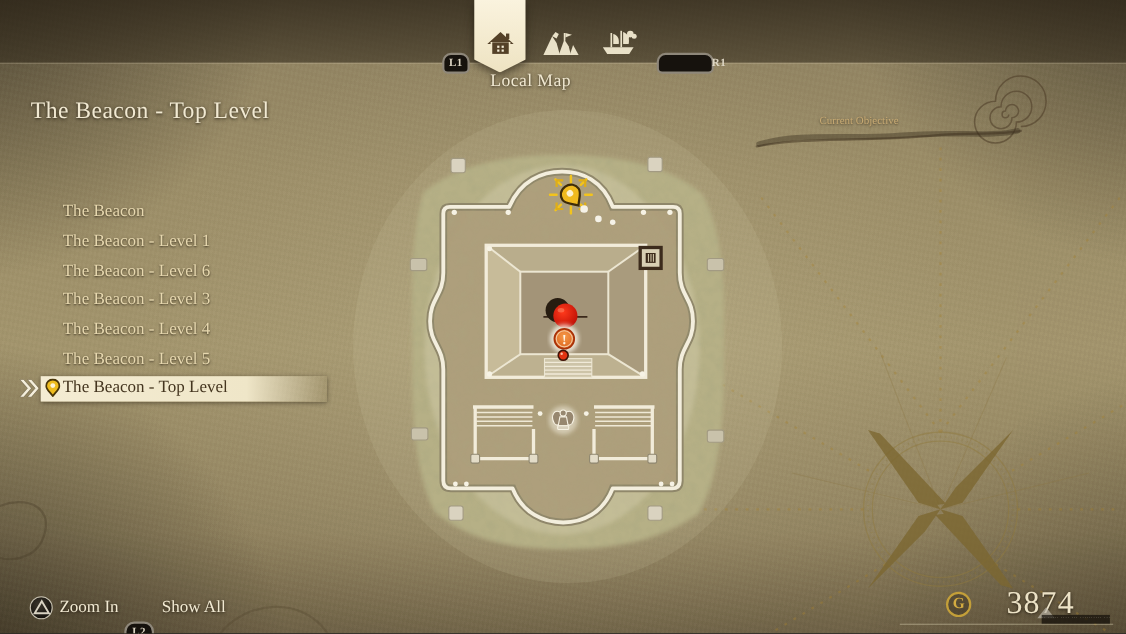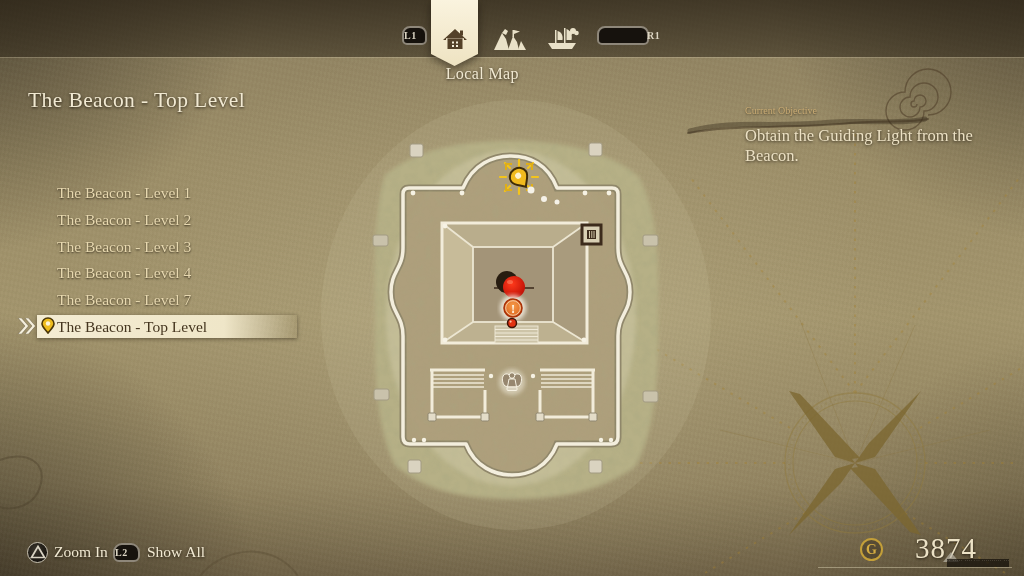--- a/index.html
+++ b/index.html
@@ -17,21 +17,21 @@
   .texture{position:absolute;inset:0;pointer-events:none;opacity:.7;background-image:
       repeating-linear-gradient(100deg, rgba(255,250,230,.02) 0 2px, rgba(60,48,28,.025) 2px 4px),
       repeating-linear-gradient(12deg, rgba(255,250,230,.015) 0 3px, rgba(55,44,26,.02) 3px 6px);}
   .topband{position:absolute;left:0;top:0;width:1024px;height:57px;
       background:linear-gradient(180deg, rgba(44,36,23,.78), rgba(48,40,26,.55));}
   .topband-edge{position:absolute;left:0;top:57px;width:1024px;height:1px;background:rgba(220,209,180,.28);}
   .cream{color:#f1e9d2;text-shadow:0 1px 3px rgba(22,16,7,.85);}
   
   .badge{position:absolute;box-sizing:border-box;background:#16120d;border:2px solid #8e877a;
       border-radius:8px 8px 5px 5px;color:#ddd6c4;font-size:10px;font-weight:bold;
-      text-align:left;letter-spacing:.5px;}
+      text-align:center;letter-spacing:.5px;margin-top:22px;}
   
   .banner{position:absolute;left:431px;top:0;width:47px;height:66px;
       background:linear-gradient(180deg,#faf3de,#eee3c2);
       clip-path:polygon(0 0,100% 0,100% 82%,50% 100%,0 82%);}
   .banner-wrap{position:absolute;left:431px;top:0;filter:drop-shadow(0 3px 4px rgba(18,13,6,.55));}
   .tab-icon{position:absolute;}
   .tab-label{position:absolute;left:391px;top:65px;width:128px;text-align:right;font-size:16px;letter-spacing:.4px;}
   
   .page-title{position:absolute;left:28px;top:88px;font-size:21.5px;letter-spacing:.4px;}
   .floors-head{position:absolute;left:20px;top:154px;width:280px;height:16px;font-size:13px;color:#c9b586;
@@ -171,52 +171,54 @@
 
   <div class="badge" style="left:597px;top:26px;width:25px;height:19px;line-height:15px;padding-left:48px;">R1</div>
 
   <div class="tab-label cream">Local Map</div>
 
   <div class="page-title cream">The Beacon - Top Level</div>
 
 
   <div class="floor-list">
     <div class="floor-row">
+        <span class="lbl">The Beacon</span>
+      </div>
+    <div class="floor-row">
         <span class="lbl">The Beacon - Level 1</span>
       </div>
     <div class="floor-row">
-        <span class="lbl">The Beacon - Level 2</span>
+        <span class="lbl">The Beacon - Level 6</span>
       </div>
     <div class="floor-row">
         <span class="lbl">The Beacon - Level 3</span>
       </div>
     <div class="floor-row">
         <span class="lbl">The Beacon - Level 4</span>
       </div>
     <div class="floor-row">
-        <span class="lbl">The Beacon - Level 7</span>
+        <span class="lbl">The Beacon - Level 5</span>
       </div>
     <div class="floor-row sel">
       <span class="hl"></span>
       <svg class="chev" width="18" height="16" viewBox="0 0 18 16">
         <g fill="#f5efdc" stroke="rgba(40,30,15,.45)" stroke-width=".6">
           <polygon points="1,0 8,8 1,16 4.5,16 11.5,8 4.5,0"></polygon>
           <polygon points="8,0 15,8 8,16 11.5,16 18.5,8 11.5,0"></polygon>
         </g>
       </svg>
       <svg class="pin" width="14" height="17" viewBox="0 0 14 17">
         <path d="M7,1 C10.4,1 13,3.6 13,6.8 C13,10 9.5,12.5 7,16 C4.5,12.5 1,10 1,6.8 C1,3.6 3.6,1 7,1 Z" fill="#eebc1e" stroke="#4a3608" stroke-width="1.6"></path>
         <circle cx="7" cy="6.5" r="2.2" fill="#fdf4d8"></circle>
       </svg>
       <span class="lbl">The Beacon - Top Level</span>
     </div>
   </div>
 
   <div class="obj-head">Current Objective</div>
-  <div class="obj-text">Obtain the Guiding Light from the Beacon.</div>
 
   <svg class="abs" width="300" height="370" viewBox="0 0 300 370" style="left:367px;top:133px;">
     <defs>
       <filter id="soft2">
           <feGaussianBlur stdDeviation="2"></feGaussianBlur>
         </filter>
       <filter id="soft1">
           <feGaussianBlur stdDeviation="1"></feGaussianBlur>
         </filter>
       <filter id="mottle" x="0%" y="0%" width="100%" height="100%">

